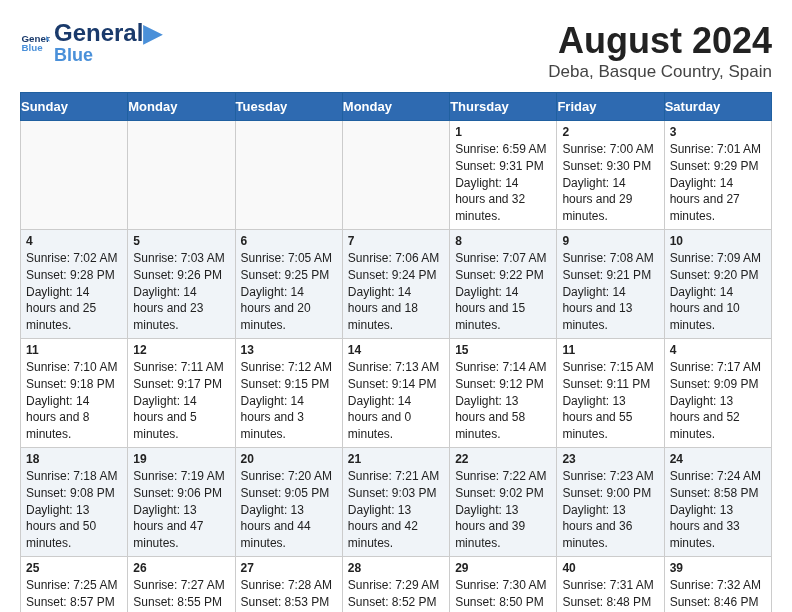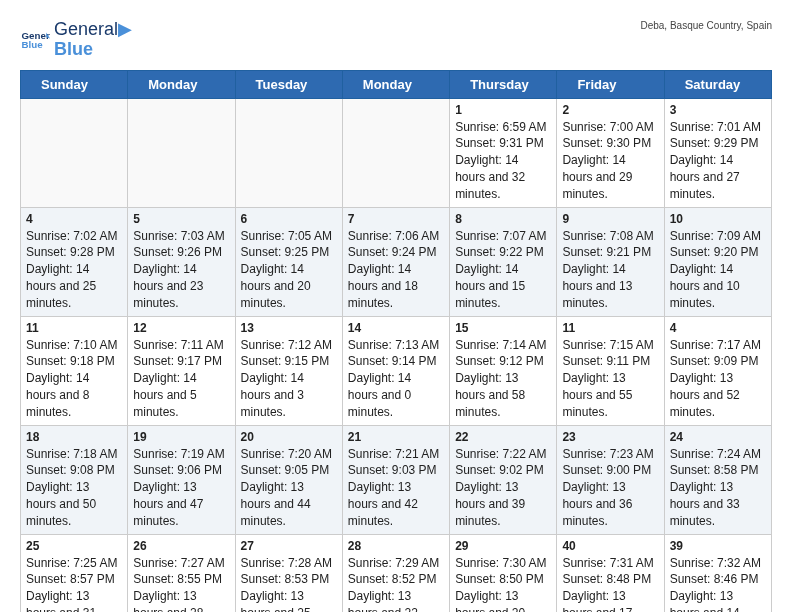--- a/index.html
+++ b/index.html
@@ -27,33 +27,33 @@
     }
     .title-section {
       text-align: right;
     }
     .month-title {
       font-size: 36px;
       font-weight: bold;
       color: #222;
     }
     .location {
-      font-size: 10px;
+      font-size: 17px;
       color: #444;
     }
     table {
       width: 100%;
       border-collapse: collapse;
     }
     th {
       background-color: #2e6ab1;
       color: white;
       font-size: 13px;
       font-weight: bold;
-      padding: 6px 20px;
+      padding: 6px 0;
       text-align: left;
       border: 1px solid #2060a0;
     }
     td {
       border: 1px solid #ccc;
       vertical-align: top;
       padding: 4px 5px;
       font-size: 10.5px;
       color: #222;
       width: calc(100% / 7);
@@ -81,27 +81,28 @@
 
 <div class="header">
   <div class="logo">
     <svg class="logo-icon" viewBox="0 0 40 40">
       <rect x="0" y="0" width="40" height="40" fill="white"></rect>
       <text x="2" y="18" font-size="13" font-weight="bold" fill="#1a3a6b">General</text>
       <text x="2" y="30" font-size="13" font-weight="bold" fill="#4a90d9">Blue</text>
       <polygon points="35,10 40,18 35,16" fill="#4a90d9"></polygon>
     </svg>
     <div>
-      <div style="font-size:18px;font-weight:normal;color:#1a3a6b;line-height:1.1;">
+      <div style="font-size:24px;font-weight:bold;color:#1a3a6b;line-height:1.1;">
         <span style="color:#1a3a6b;">General</span><span style="color:#4a90d9;">▶</span>
       </div>
       <div style="font-size:18px;font-weight:bold;color:#4a90d9;line-height:1.1;">Blue</div>
     </div>
   </div>
   <div class="title-section">
+    <div class="month-title">August 2024</div>
     <div class="location">Deba, Basque Country, Spain</div>
   </div>
 </div>
 
 <table>
   <thead>
     <tr>
       <th>Sunday</th>
       <th>Monday</th>
       <th>Tuesday</th>

